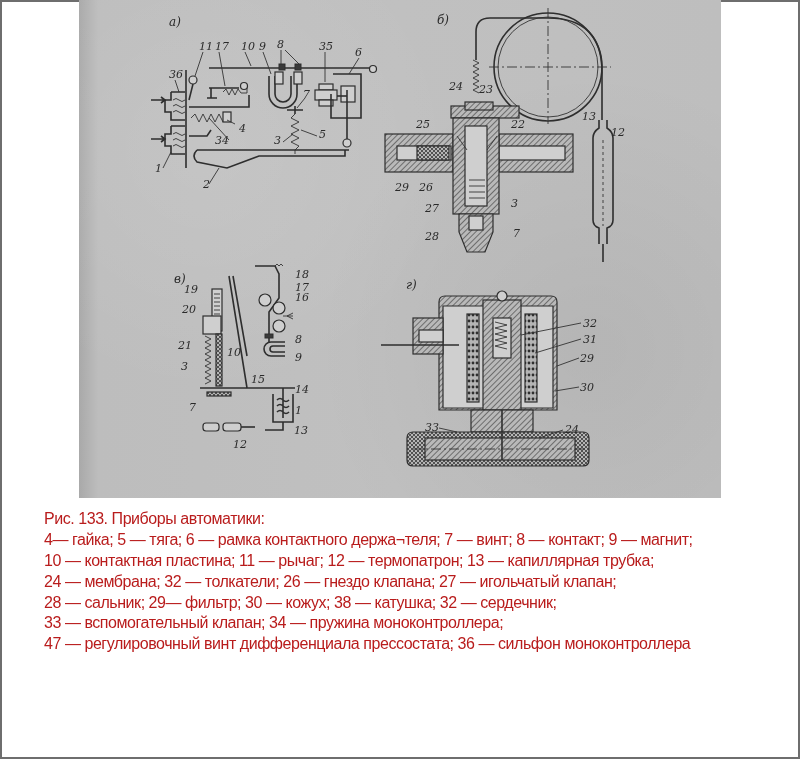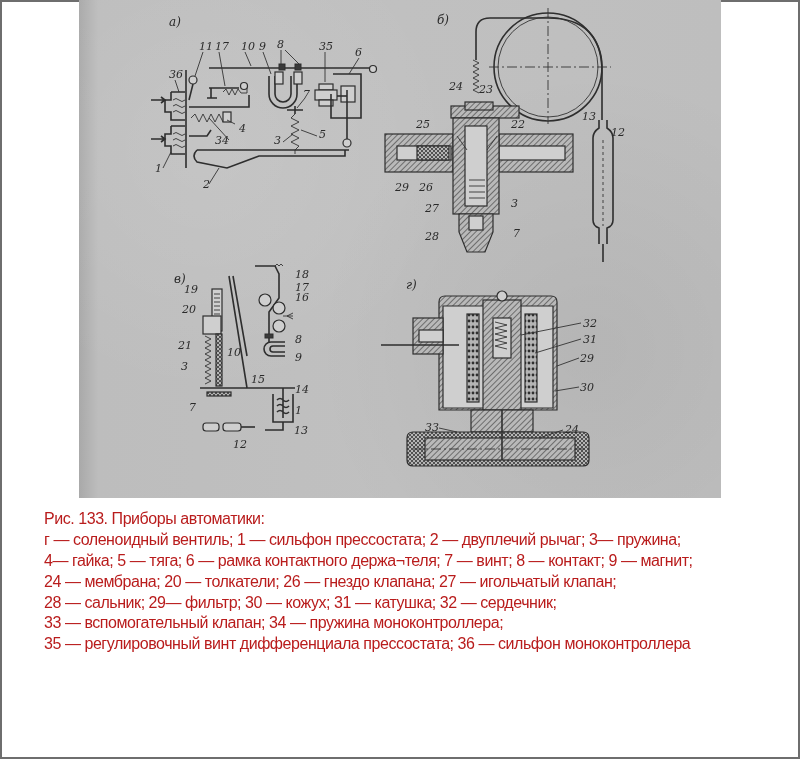--- a/index.html
+++ b/index.html
@@ -267,19 +267,19 @@
 
       <path class="thin" d="M502 323 l-60 12 M502 339 l-46 14 M500 358 l-22 8 M500 387 l-24 4 M360 428 l18 4 M484 430 l-24 8"></path>
     </g>
 
     <path class="thin" d="M124 52 l-8 24 M140 52 l6 34 M166 52 l6 14 M184 52 l8 22 M202 50 l0 14 M206 50 l14 14 M246 52 l0 30 M280 58 l-10 16 M96 80 l4 12 M226 98 l-8 10 M156 124 l-8 -4 M150 140 l-20 -22 M238 136 l-16 -6 M204 142 l10 -8 M84 168 l8 -16 M130 184 l10 -16"></path>
   </svg>
 </div>
 
 <div class="caption">
   <div>Рис. 133. Приборы автоматики:</div>
-  <div>г — соленоидный вентиль; 1 — сильфон прессостата; 2 — двуплечий рычаг; 3— пружина;</div>
   <div>4— гайка; 5 — тяга; 6 — рамка контактного держа¬теля; 7 — винт; 8 — контакт; 9 — магнит;</div>
-  <div>24 — мембрана; 20 — толкатели; 26 — гнездо клапана; 27 — игольчатый клапан;</div>
-  <div>28 — сальник; 29— фильтр; 30 — кожух; 31 — катушка; 32 — сердечник;</div>
+  <div>10 — контактная пластина; 11 — рычаг; 12 — термопатрон; 13 — капиллярная трубка;</div>
+  <div>24 — мембрана; 32 — толкатели; 26 — гнездо клапана; 27 — игольчатый клапан;</div>
+  <div>28 — сальник; 29— фильтр; 30 — кожух; 38 — катушка; 32 — сердечник;</div>
   <div>33 — вспомогательный клапан; 34 — пружина моноконтроллера;</div>
-  <div>35 — регулировочный винт дифференциала прессостата; 36 — сильфон моноконтроллера</div>
+  <div>47 — регулировочный винт дифференциала прессостата; 36 — сильфон моноконтроллера</div>
 </div>
 
 </body></html>

